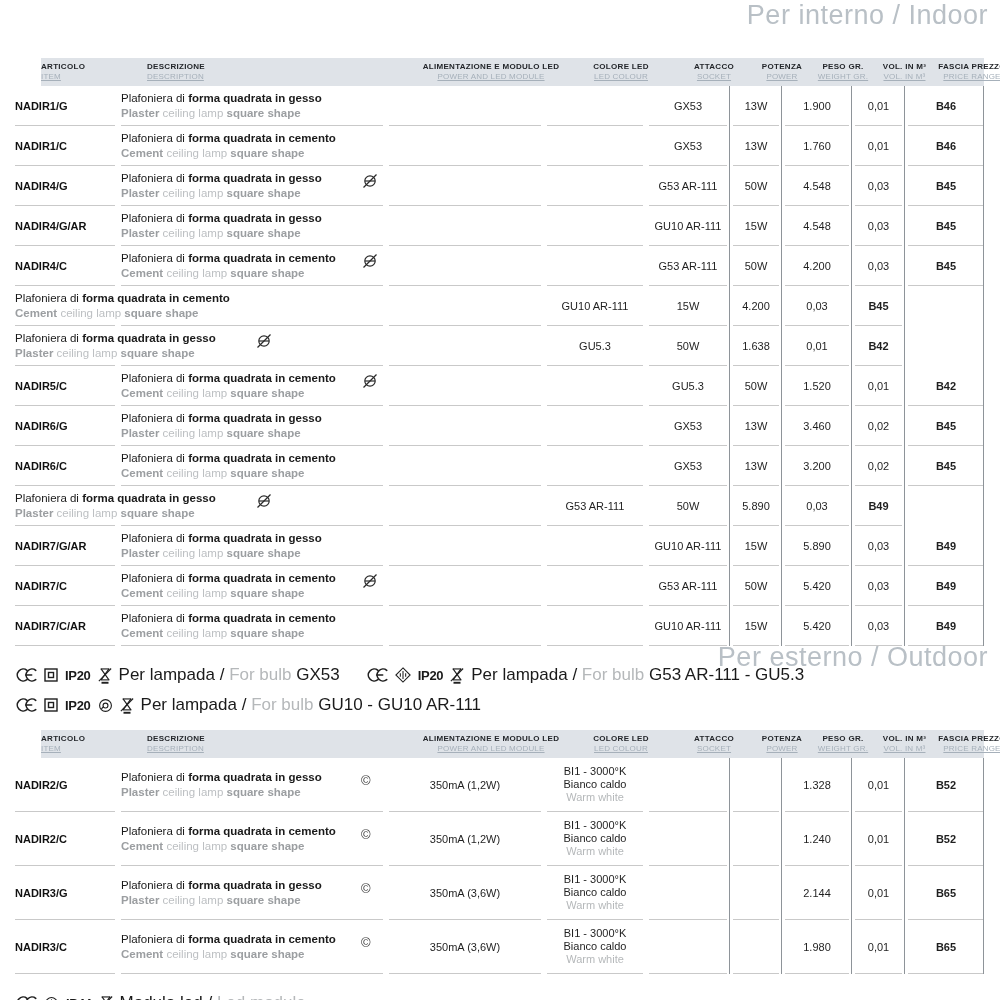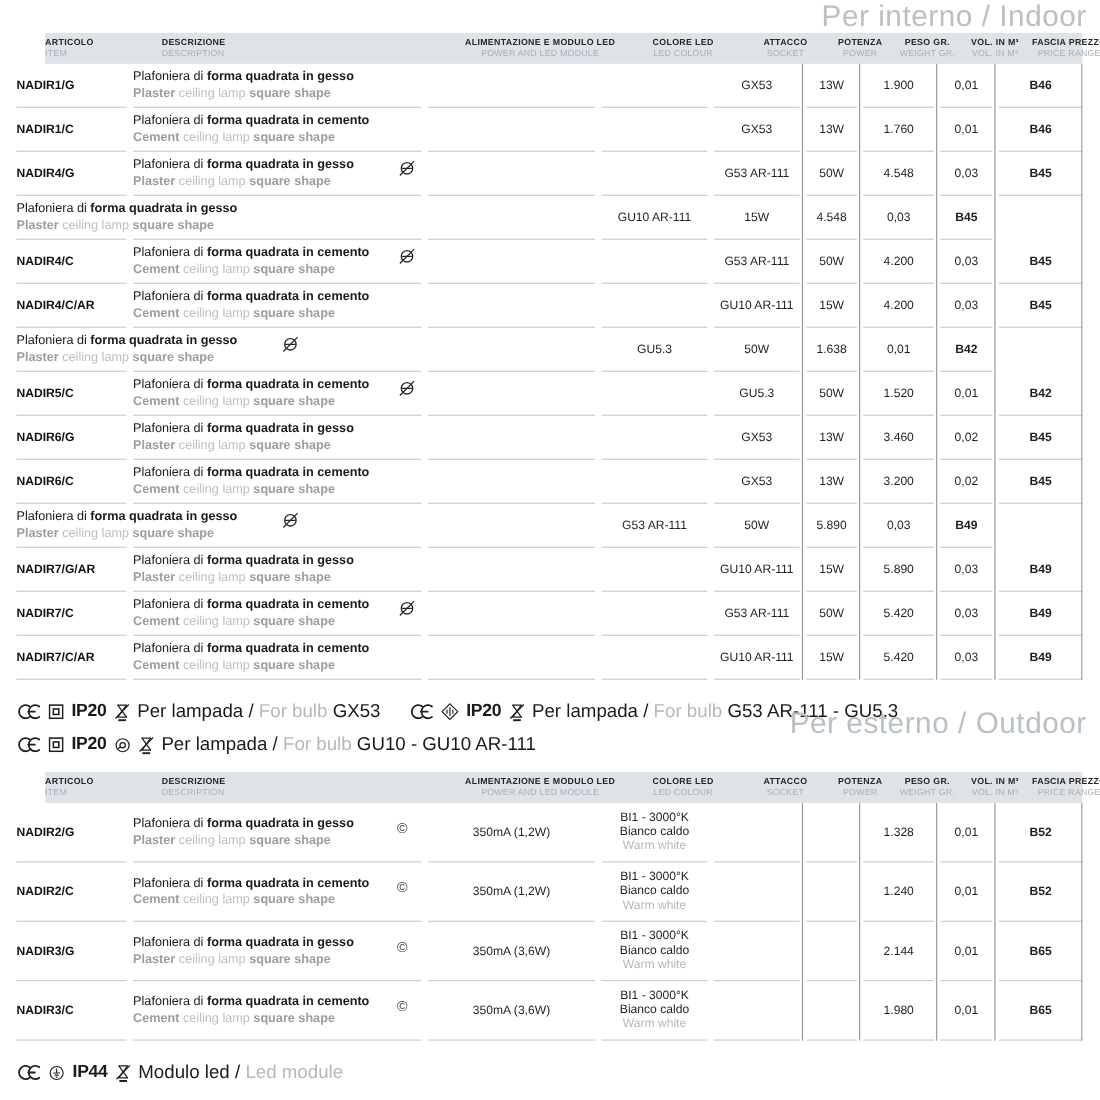--- a/index.html
+++ b/index.html
@@ -1,29 +1,29 @@
 <!DOCTYPE html>
 <html><head>
 <meta charset="utf-8">
 <style>
   * { margin:0; padding:0; box-sizing:border-box; }
   body { background:#ffffff; font-family:"Liberation Sans","DejaVu Sans",sans-serif; }
-  .page { position:relative; width:1000px; height:1000px; background:#fff; overflow:hidden; padding-top:30px; }
+  .page { position:relative; width:1000px; height:1000px; background:#fff; overflow:hidden; padding-top:58px; }
 
   .section-title { position:absolute; right:12px; font-size:27px; color:#b9c0c6; letter-spacing:.5px; white-space:nowrap; }
   .section-title.indoor { top:0px; }
   .section-title.outdoor { top:642px; }
 
   .table { position:relative; margin-left:15px; width:969px; }
   .cols { display:grid; grid-template-columns:100px 262px 152px 96px 78px 46px 64px 47px 76px; column-gap:6px; }
 
   .thead { background:#dfe3e8; height:28px; align-items:center;margin-left:26px; }
   .th { font-size:8px; line-height:10px; }
   .th .it { font-weight:bold; color:#23262a; letter-spacing:.3px; }
-  .th .en { color:#a6b0ba; letter-spacing:.2px; }
+  .th .en { color:#a6b0ba; letter-spacing:.2px;text-decoration:underline; }
   .th.c { text-align:center; }
 
   .row { height:40px; }
   .row-out { height:54px; }
   .cell { border-bottom:1px solid #c9c9c9; display:flex; align-items:center; font-size:11px; color:#1f1f1f; min-width:0; }
   .cell.article { font-weight:bold; color:#111; }
   .cell.mid { justify-content:center; text-align:center; }
   .cell.fascia { font-weight:bold; }
   .cell.desc { position:relative; flex-direction:column; align-items:flex-start; justify-content:center; }
   .d1 { font-size:11.5px; line-height:15px; color:#1a1a1a; white-space:nowrap; }
@@ -34,21 +34,21 @@
   .rowicon-out { position:absolute; left:240px; top:15px; font-size:13px; color:#3a3a3a; }
   .colore-lines { line-height:13px; text-align:center; }
   .colore-lines .c3 { color:#b5b8ba; }
 
   .vline { position:absolute; top:28px; bottom:0; width:1px; background:#8e9499; }
   .vl1{left:714px;} .vl2{left:766px;} .vl3{left:836px;} .vl4{left:889px;} .vl5{left:968px;}
 
   .notes { margin-top:14px; margin-left:15px; }
   .note-line { display:flex; align-items:center; height:30px; gap:26px; }
   .cert-group { display:flex; align-items:center; gap:7px; }
-  .ip { font-size:16px; font-weight:bold; color:#1a1a1a; letter-spacing:-.3px; }
+  .ip { font-size:13px; font-weight:bold; color:#1a1a1a; letter-spacing:-.3px; }
   .nt { font-size:17px; color:#1a1a1a; white-space:nowrap; }
   .nt .en { color:#b5b8ba; }
   .icn { display:inline-block; color:#1f1f1f; }
   .bottom-note { margin-top:14px; margin-left:15px; }
   svg { display:block; }
 </style>
 </head>
 <body>
 
 <svg width="0" height="0" style="position:absolute">
@@ -186,20 +186,21 @@
     <div class="cell mid"></div>
     <div class="cell mid"></div>
     <div class="cell mid">G53 AR-111</div>
     <div class="cell mid">50W</div>
     <div class="cell mid">4.548</div>
     <div class="cell mid">0,03</div>
     <div class="cell mid fascia">B45</div>
   </div>
 
   <div class="row cols">
+    <div class="cell article">NADIR4/G/AR</div>
     <div class="cell desc">
       <div class="d1"><span>Plafoniera di</span> <span class="b">forma quadrata in gesso</span></div>
       <div class="d2"><span class="gb">Plaster</span> <span>ceiling lamp</span> <span class="gb">square shape</span></div>
 
     </div>
     <div class="cell mid"></div>
     <div class="cell mid"></div>
     <div class="cell mid">GU10 AR-111</div>
     <div class="cell mid">15W</div>
     <div class="cell mid">4.548</div>
@@ -221,21 +222,20 @@
     <div class="cell mid"></div>
     <div class="cell mid"></div>
     <div class="cell mid">G53 AR-111</div>
     <div class="cell mid">50W</div>
     <div class="cell mid">4.200</div>
     <div class="cell mid">0,03</div>
     <div class="cell mid fascia">B45</div>
   </div>
 
   <div class="row cols">
-    <div class="cell article">NADIR4/C/AR</div>
     <div class="cell desc">
       <div class="d1"><span>Plafoniera di</span> <span class="b">forma quadrata in cemento</span></div>
       <div class="d2"><span class="gb">Cement</span> <span>ceiling lamp</span> <span class="gb">square shape</span></div>
 
     </div>
     <div class="cell mid"></div>
     <div class="cell mid"></div>
     <div class="cell mid">GU10 AR-111</div>
     <div class="cell mid">15W</div>
     <div class="cell mid">4.200</div>

